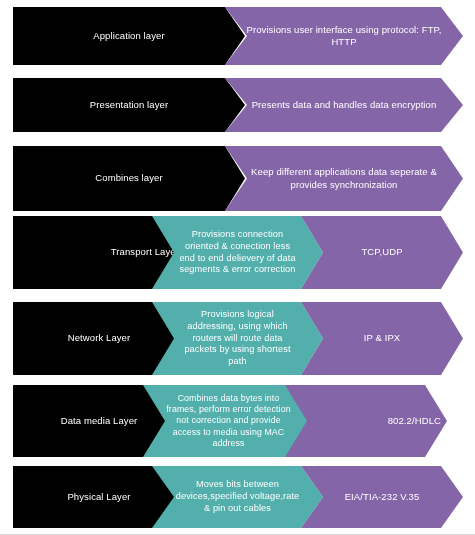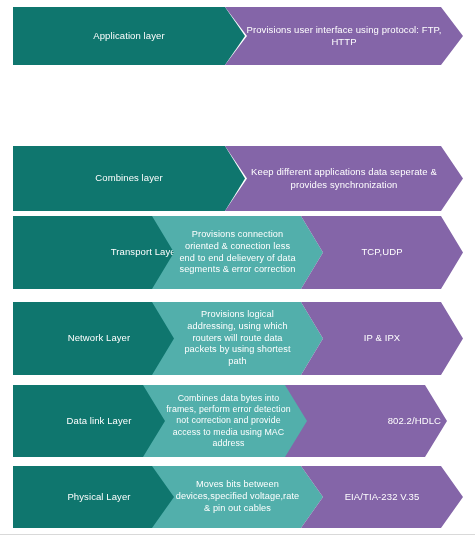--- a/index.html
+++ b/index.html
@@ -49,21 +49,21 @@
   }
   
   .seg.middle {
     clip-path: polygon(0 0, calc(100% - 22px) 0, 100% 50%, calc(100% - 22px) 100%, 0 100%, 22px 50%);
   }
   
   .seg.end {
     clip-path: polygon(0 0, calc(100% - 22px) 0, 100% 50%, calc(100% - 22px) 100%, 0 100%, 22px 50%);
   }
 
-  .seg-green  { background: #0f766e; }
+  .seg-green  { background: #000000; }
   .seg-teal   { background: #52AFAB; }
   .seg-purple { background: #8465A8; }
 
   .seg-label {
     display: block;
     padding: 0 6px;
     max-width: 100%;
   }
 
   
@@ -88,20 +88,28 @@
 
   <div class="layer-row" style="top:7px; height:58px;">
     <div class="seg start seg-green" style="left:0px; width:232px;">
       <span class="seg-label t-layer">Application layer</span>
     </div>
     <div class="seg end seg-purple" style="left:212px; width:238px;">
       <span class="seg-label t-desc" style="max-width:196px;">Provisions user interface using protocol: FTP, HTTP</span>
     </div>
   </div>
 
+  <div class="layer-row" style="top:78px; height:54px;">
+    <div class="seg start seg-green" style="left:0px; width:232px;">
+      <span class="seg-label t-layer">Presentation layer</span>
+    </div>
+    <div class="seg end seg-purple" style="left:212px; width:238px;">
+      <span class="seg-label t-desc" style="max-width:210px;">Presents data and handles data encryption</span>
+    </div>
+  </div>
 
   <div class="layer-row" style="top:146px; height:65px;">
     <div class="seg start seg-green" style="left:0px; width:232px;">
       <span class="seg-label t-layer">Combines layer</span>
     </div>
     <div class="seg end seg-purple" style="left:212px; width:238px;">
       <span class="seg-label t-desc" style="max-width:186px;">Keep different applications data seperate &amp; provides synchronization</span>
     </div>
   </div>
 
@@ -124,21 +132,21 @@
     <div class="seg middle seg-teal" style="left:139px; width:171px;">
       <span class="seg-label t-desc-sm" style="max-width:124px;">Provisions logical addressing, using which routers will route data packets by using shortest path</span>
     </div>
     <div class="seg end seg-purple" style="left:288px; width:162px;">
       <span class="seg-label t-proto">IP &amp; IPX</span>
     </div>
   </div>
 
   <div class="layer-row" style="top:385px; height:72px;">
     <div class="seg start seg-green" style="left:0px; width:172px;">
-      <span class="seg-label t-layer">Data link Layer</span>
+      <span class="seg-label t-layer">Data media Layer</span>
     </div>
     <div class="seg middle seg-teal" style="left:130px; width:171px;">
       <span class="seg-label t-desc-sm" style="max-width:134px; font-size:8.8px;">Combines data bytes into frames, perform error detection not correction and provide access to media using MAC address</span>
     </div>
     <div class="seg end seg-purple" style="left:272px; width:162px;justify-content:flex-end;">
       <span class="seg-label t-proto">802.2/HDLC</span>
     </div>
   </div>
 
   <div class="layer-row" style="top:466px; height:62px;">

